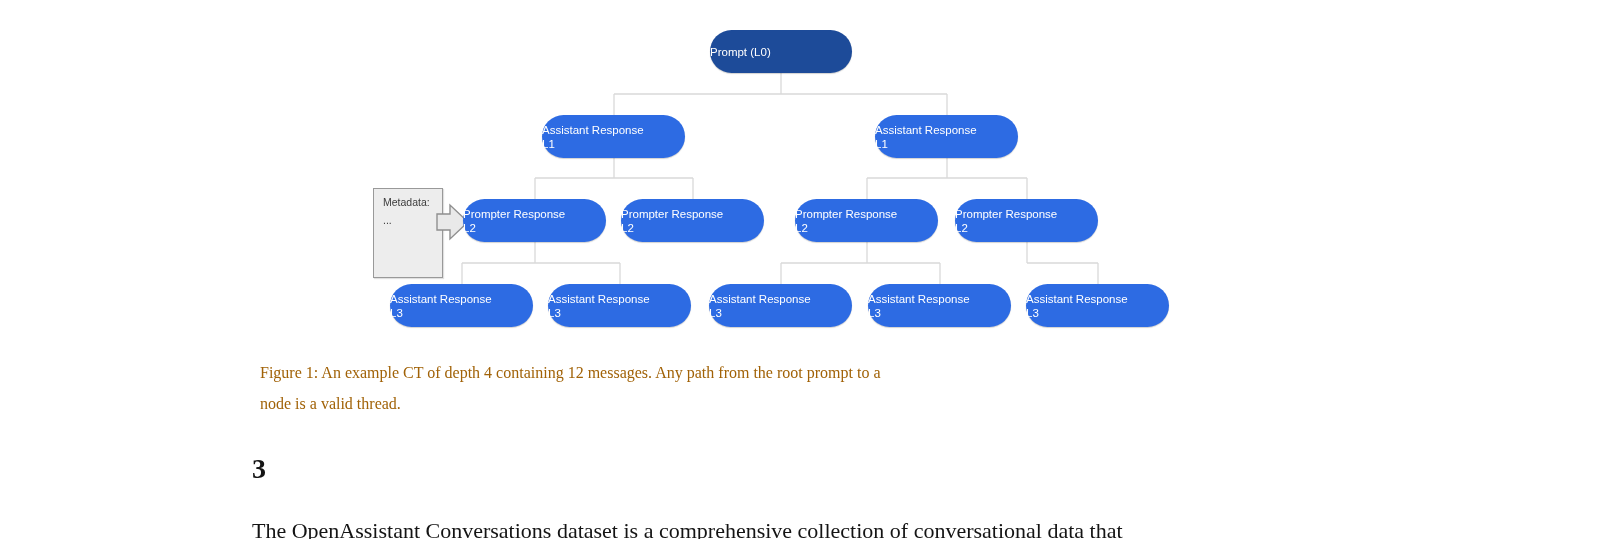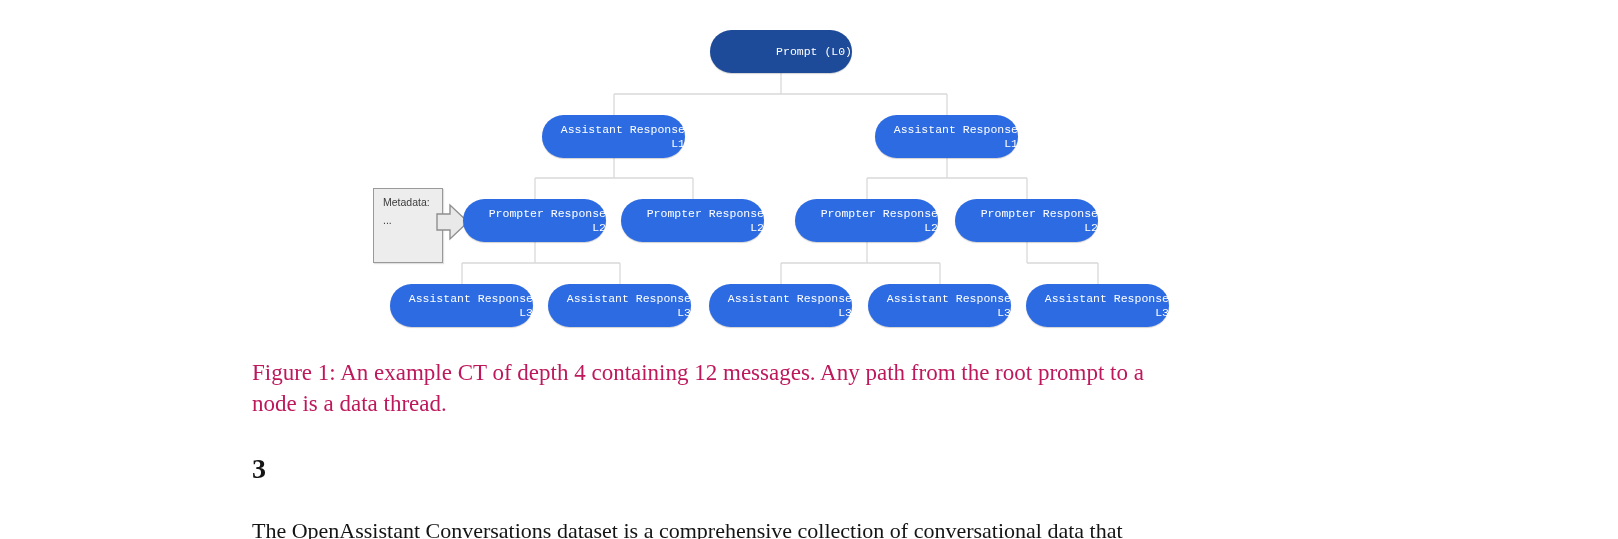--- a/index.html
+++ b/index.html
@@ -13,42 +13,42 @@
   }
   .figure-area{position:absolute;left:0;top:0;width:1618px;height:345px;}
   .connector-svg{position:absolute;left:0;top:0;}
   .connector-path{stroke:var(--connector,#d9d9d9);stroke-width:1.3;fill:none;}
   .node{
     position:absolute;
     width:143px;height:43px;
     border-radius:21.5px;
     background:var(--node-fill,#2d6be3);
     color:var(--node-text,#ffffff);
-    display:flex;flex-direction:column;align-items:flex-end;justify-content:center;
-    font-family:Liberation Mono, monospace;
+    display:flex;flex-direction:column;align-items:flex-start;justify-content:center;
+    font-family:Liberation Sans, sans-serif;
     font-size:11.5px;line-height:14px;text-align:center;
     box-shadow:0 1px 1px rgba(0,0,0,0.18);
   }
   .node.root{background:var(--root-fill,#1d4b99);width:142px;}
   .meta-box{
-    position:absolute;left:373px;top:188px;width:70px;height:75px;
+    position:absolute;left:373px;top:188px;width:70px;height:90px;
     box-sizing:border-box;
     background:var(--metadata-fill,#ededed);
     border:1px solid var(--metadata-border,#999999);
     box-shadow:1px 1px 1px rgba(0,0,0,0.12);
     font-family:"Liberation Sans", sans-serif;
     font-size:10.5px;line-height:13px;color:#3c3c3c;
     padding:7px 4px 0 9px;
   }
   .meta-ellipsis{margin-top:5px;}
   .arrow-svg{position:absolute;left:0;top:0;}
   .arrow-shape{fill:#e9e9e9;stroke:#8f8f8f;stroke-width:1.4;}
   .caption{
-    position:absolute;left:252px;top:357px;width:1100px;
-    font-size:23px;line-height:31px;color:#be185d;
+    position:absolute;left:260px;top:357px;width:1100px;
+    font-size:16px;line-height:31px;color:#a16207;
   }
   .section-heading{
     position:absolute;left:252px;top:453px;
     font-size:28px;font-weight:bold;color:#141414;
     display:flex;align-items:baseline;
   }
   .section-number{margin-right:22px;}
   .body-paragraph{
     position:absolute;left:252px;top:515px;width:1150px;
     font-size:22px;line-height:31px;color:#141414;
@@ -127,21 +127,21 @@
     </div>
     <div class="node" style="left:1026px;top:284px;">
       <span>Assistant Response</span>
       <span>L3</span>
     </div>
 
   </div>
 
   <div class="caption">
     <div>Figure 1: An example CT of depth 4 containing 12 messages. Any path from the root prompt to a</div>
-    <div>node is a data thread.</div>
+    <div>node is a valid thread.</div>
   </div>
 
   <div class="section-heading">
     <span class="section-number">3</span>
   </div>
 
   <div class="body-paragraph">
     <span>The OpenAssistant Conversations dataset is a comprehensive collection of conversational data that</span>
   </div>
 

